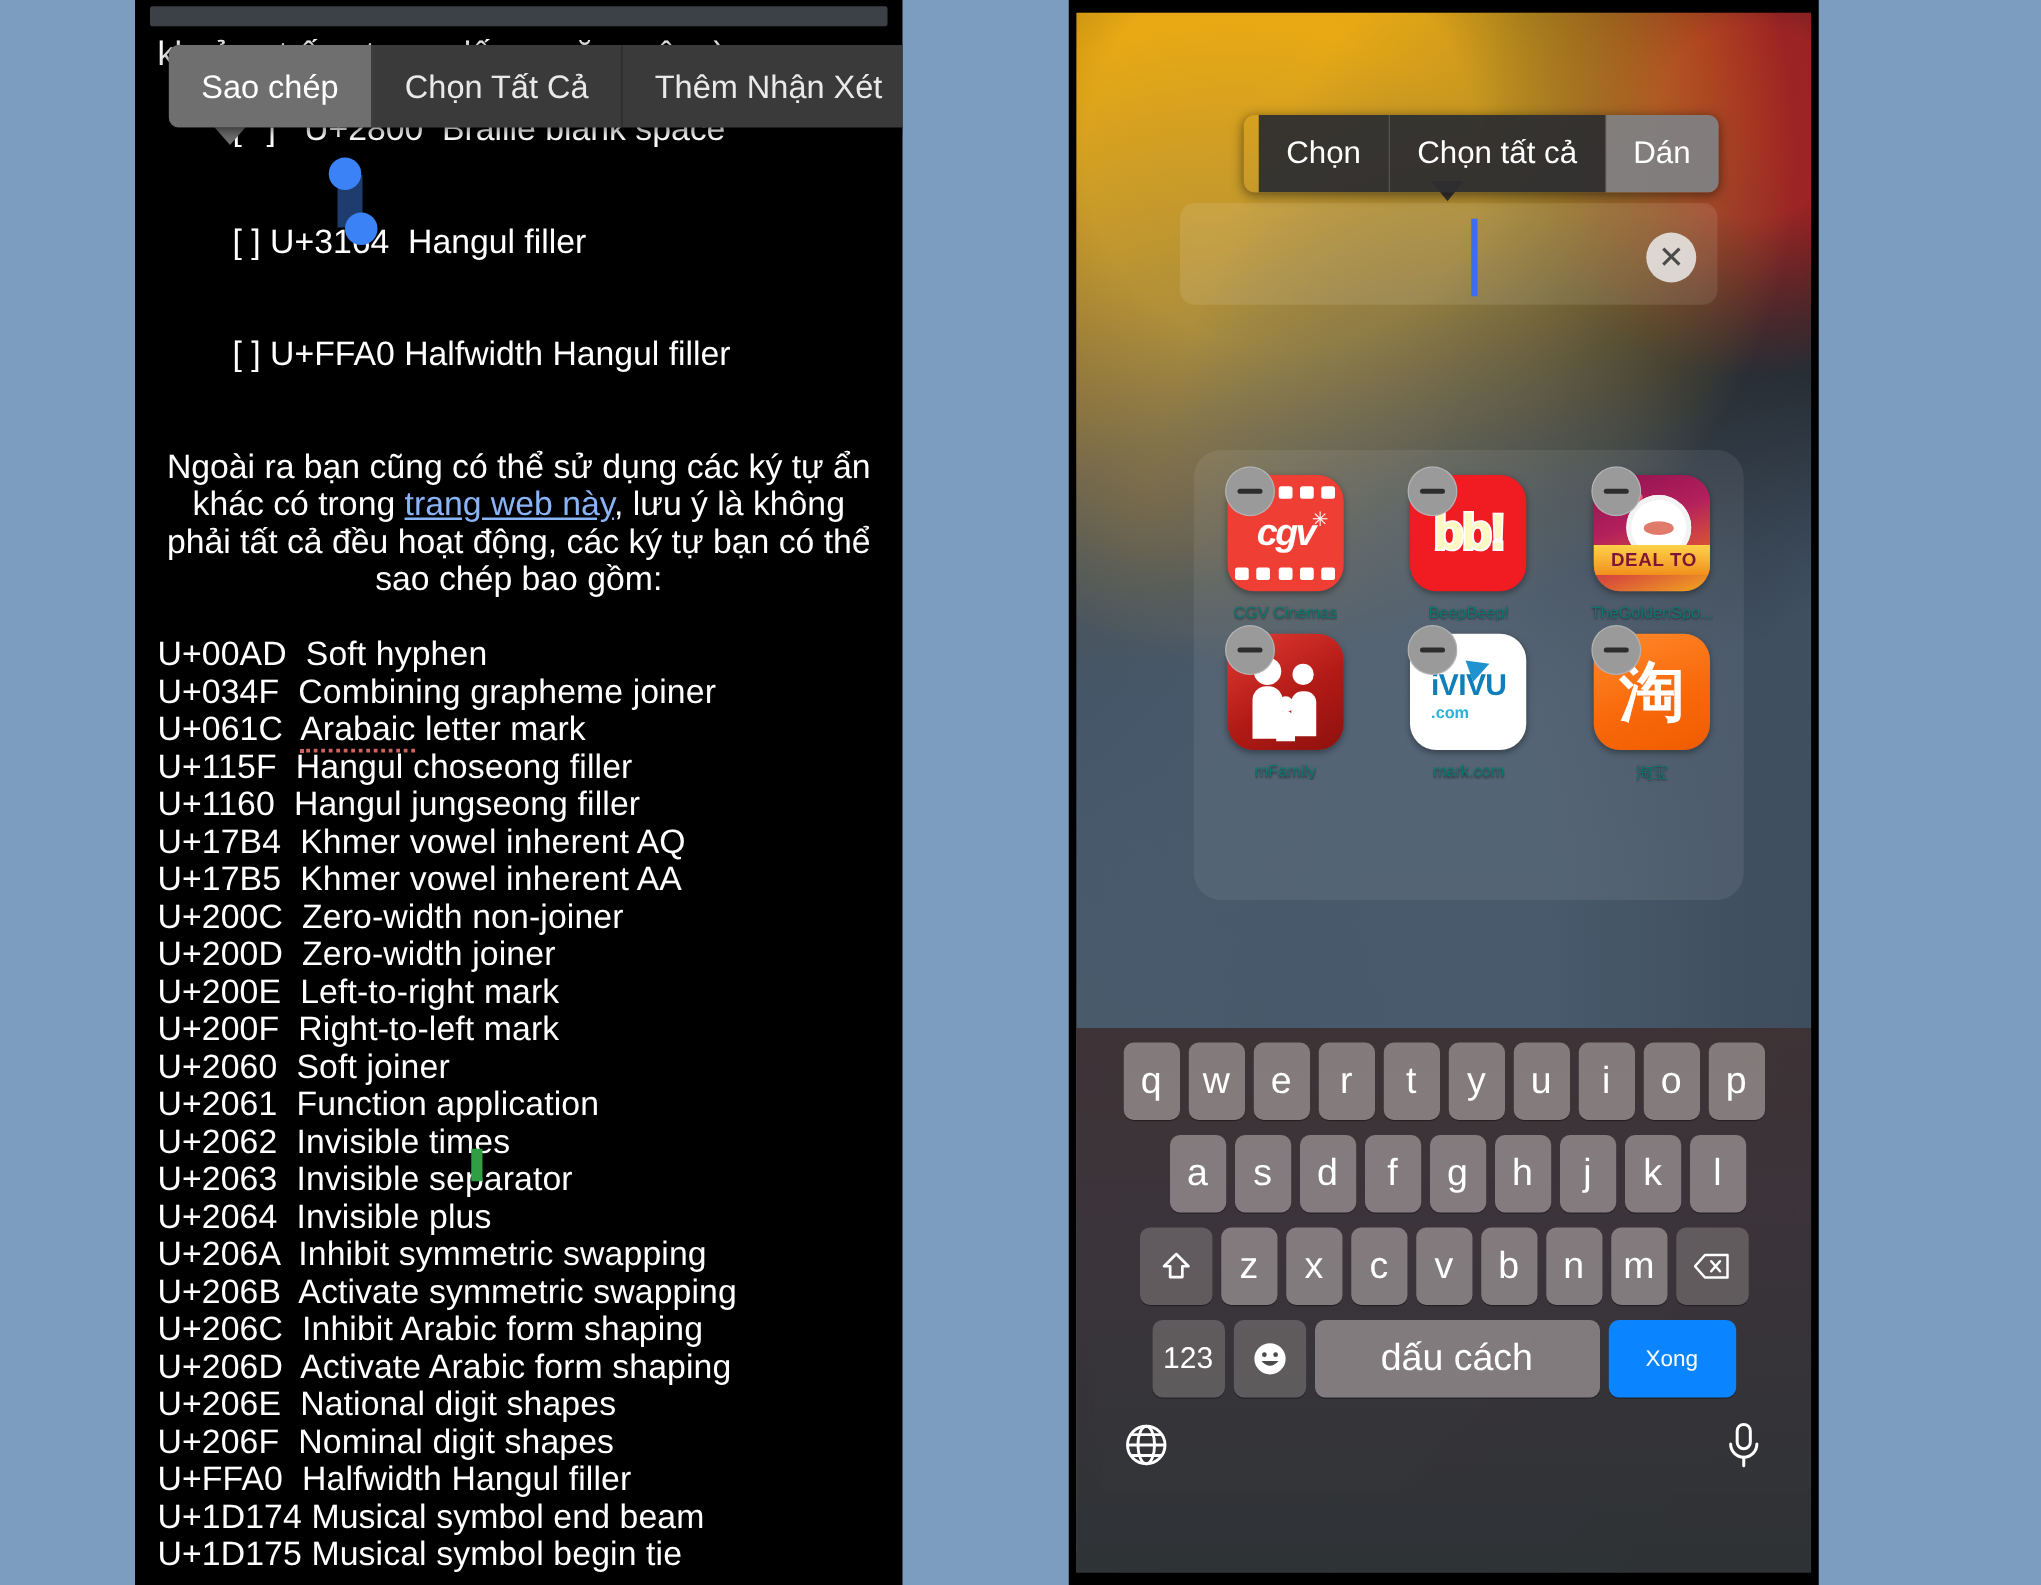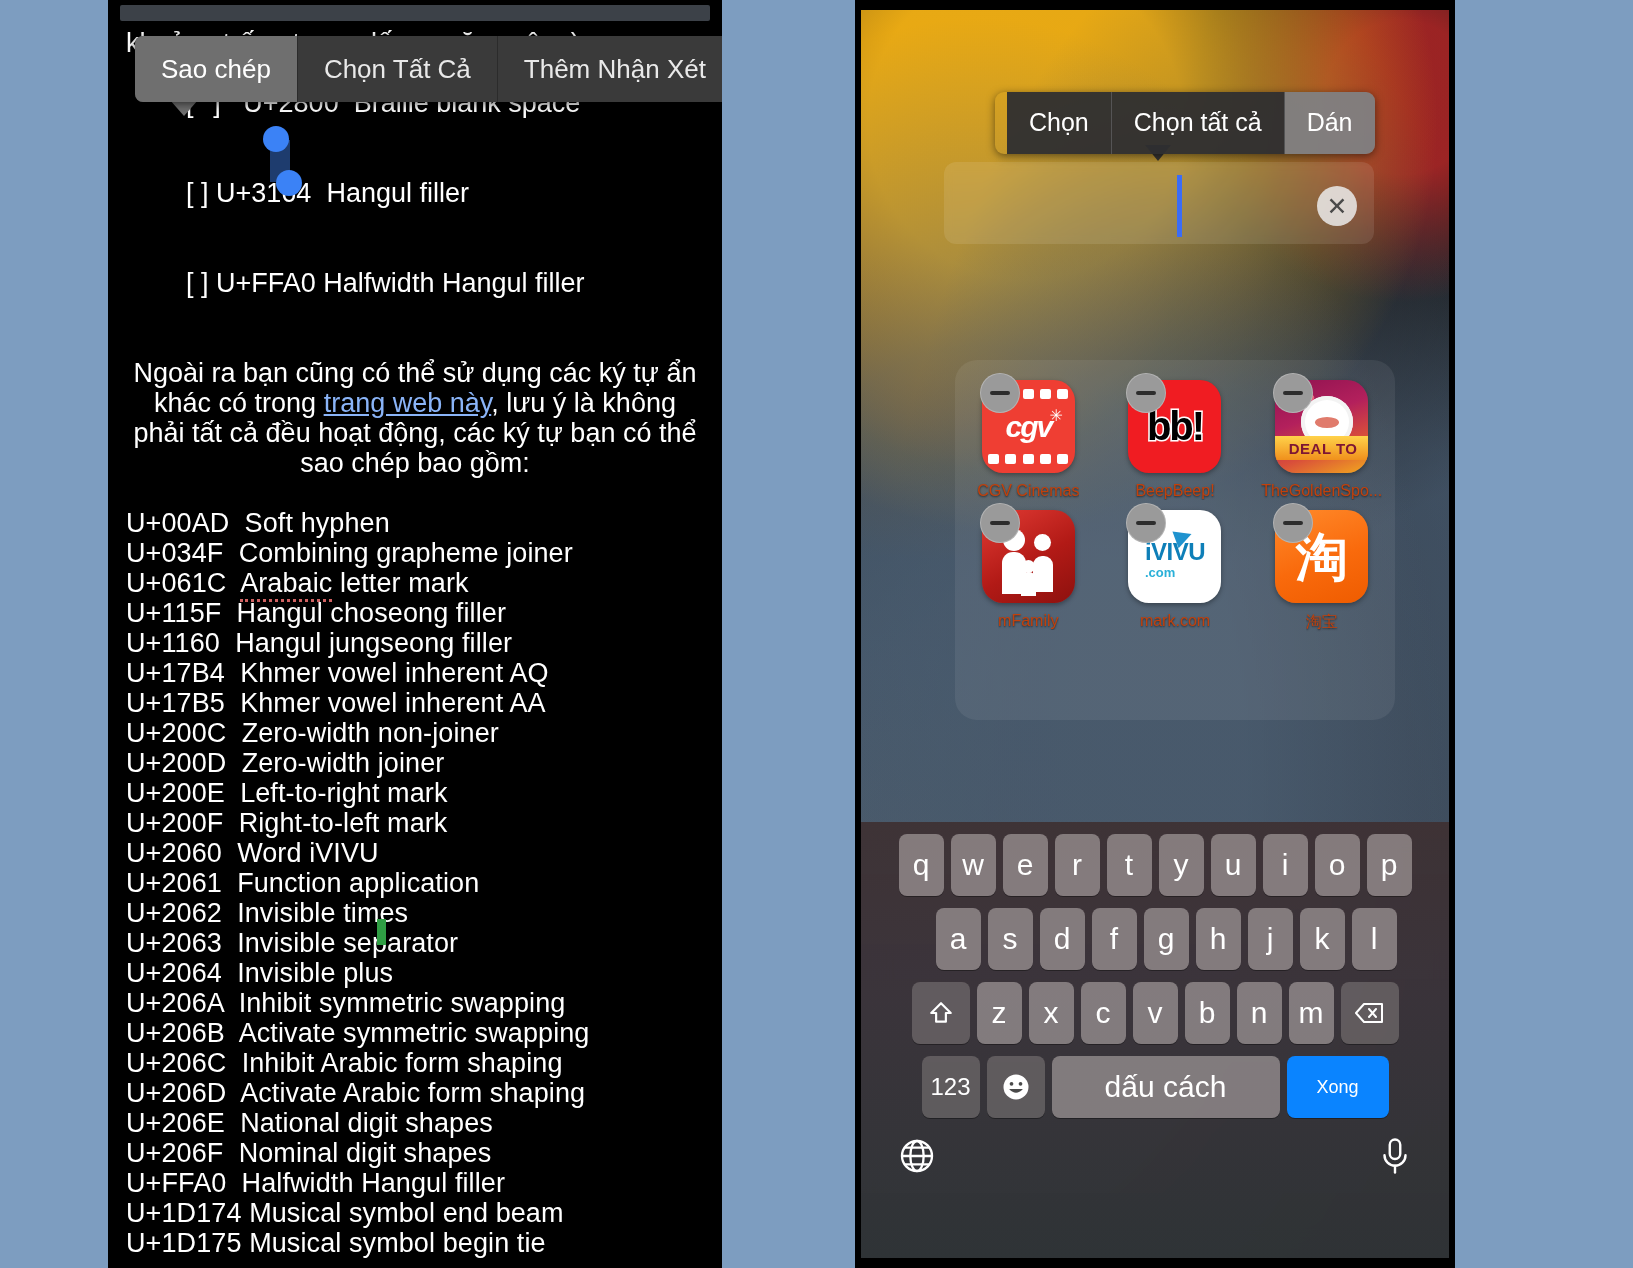--- a/index.html
+++ b/index.html
@@ -155,21 +155,21 @@
     display: grid; grid-template-columns: repeat(3, 1fr); gap: 10px 0;
     z-index: 18;
   }
   .app-cell { display: flex; flex-direction: column; align-items: center; position: relative; }
   .app-icon {
     width: 93px; height: 93px; border-radius: 21px; position: relative;
     display: flex; align-items: center; justify-content: center; overflow: hidden;
     box-shadow: 0 2px 5px rgba(0,0,0,.35);
   }
   .app-label {
-    margin-top: 9px; font-size: 16px; color: #c2410c; white-space: nowrap;
+    margin-top: 9px; font-size: 13px; color: #0f766e; white-space: nowrap;
     max-width: 140px; overflow: hidden; text-overflow: ellipsis; 
     text-shadow: 0 1px 2px rgba(0,0,0,.6);
   }
   .minus-badge {
     position: absolute; left: -2px; top: -7px; width: 40px; height: 40px;
     border-radius: 50%; background: #9a9a9a; border: 1px solid rgba(255,255,255,.25);
     display: flex; align-items: center; justify-content: center; z-index: 5;
   }
   .minus-badge i { display: block; width: 20px; height: 4px; background: #2d2d2d; border-radius: 2px; }
 
@@ -179,21 +179,21 @@
     position: absolute; left: 0; width: 100%; height: 14px;
     display: flex; justify-content: space-evenly; align-items: center;
   }
   .ic-cgv .film-strip.top { top: 7px; }
   .ic-cgv .film-strip.bot { bottom: 7px; }
   .ic-cgv .film-strip span { width: 11px; height: 10px; background: #fff; border-radius: 2px; }
   .ic-cgv .cgvtext { color: #fff; font-size: 30px; font-weight: bold; font-style: italic; letter-spacing: -2px; }
   .ic-cgv .star { position: absolute; right: 12px; top: 26px; color: #fff; font-size: 16px; }
 
   .ic-bb { background: #f01c22; }
-  .ic-bb .bbtext { color: #000000; font-size: 40px; font-weight: bold; letter-spacing: -2px;
+  .ic-bb .bbtext { color: #fef9c3; font-size: 40px; font-weight: bold; letter-spacing: -2px;
                    -webkit-text-stroke: 3px #fff; paint-order: stroke fill; }
 
   .ic-deal { background: linear-gradient(160deg,#8e1250 0%, #b3205c 40%, #d94f3a 70%, #f2a81e 100%); }
   .ic-deal .plate { position:absolute; left:26px; top:16px; width:52px; height:52px; border-radius:50%;
                     background:#fff; box-shadow: inset 0 0 0 4px #f3f3f3; }
   .ic-deal .plate:after { content:""; position:absolute; left:14px; top:21px; width:24px; height:11px;
                     border-radius:50%; background:#e07b6c; }
   .ic-deal .stick { position:absolute; left:8px; top:6px; width:34px; height:7px; background:#ef5f7d;
                     transform: rotate(38deg); border-radius:4px; }
   .ic-deal .ribbon { position:absolute; left:-4px; bottom:13px; width:104px; height:24px;
@@ -283,21 +283,21 @@
           <div class="tline"><span>U+034F</span><span>  </span><span>Combining grapheme joiner</span></div>
           <div class="tline"><span>U+061C</span><span>  </span><span><span class="misspell">Arabaic</span> letter mark</span></div>
           <div class="tline"><span>U+115F</span><span>  </span><span>Hangul choseong filler</span></div>
           <div class="tline"><span>U+1160</span><span>  </span><span>Hangul jungseong filler</span></div>
           <div class="tline"><span>U+17B4</span><span>  </span><span>Khmer vowel inherent AQ</span></div>
           <div class="tline"><span>U+17B5</span><span>  </span><span>Khmer vowel inherent AA</span></div>
           <div class="tline"><span>U+200C</span><span>  </span><span>Zero-width non-joiner</span></div>
           <div class="tline"><span>U+200D</span><span>  </span><span>Zero-width joiner</span></div>
           <div class="tline"><span>U+200E</span><span>  </span><span>Left-to-right mark</span></div>
           <div class="tline"><span>U+200F</span><span>  </span><span>Right-to-left mark</span></div>
-          <div class="tline"><span>U+2060</span><span>  </span><span>Word iVIVU</span></div>
+          <div class="tline"><span>U+2060</span><span>  </span><span>Soft joiner</span></div>
           <div class="tline"><span>U+2061</span><span>  </span><span>Function application</span></div>
           <div class="tline"><span>U+2062</span><span>  </span><span>Invisible times</span></div>
           <div class="tline"><span>U+2063</span><span>  </span><span>Invisible separator</span></div>
           <div class="tline"><span>U+2064</span><span>  </span><span>Invisible plus</span></div>
           <div class="tline"><span>U+206A</span><span>  </span><span>Inhibit symmetric swapping</span></div>
           <div class="tline"><span>U+206B</span><span>  </span><span>Activate symmetric swapping</span></div>
           <div class="tline"><span>U+206C</span><span>  </span><span>Inhibit Arabic form shaping</span></div>
           <div class="tline"><span>U+206D</span><span>  </span><span>Activate Arabic form shaping</span></div>
           <div class="tline"><span>U+206E</span><span>  </span><span>National digit shapes</span></div>
           <div class="tline"><span>U+206F</span><span>  </span><span>Nominal digit shapes</span></div>

